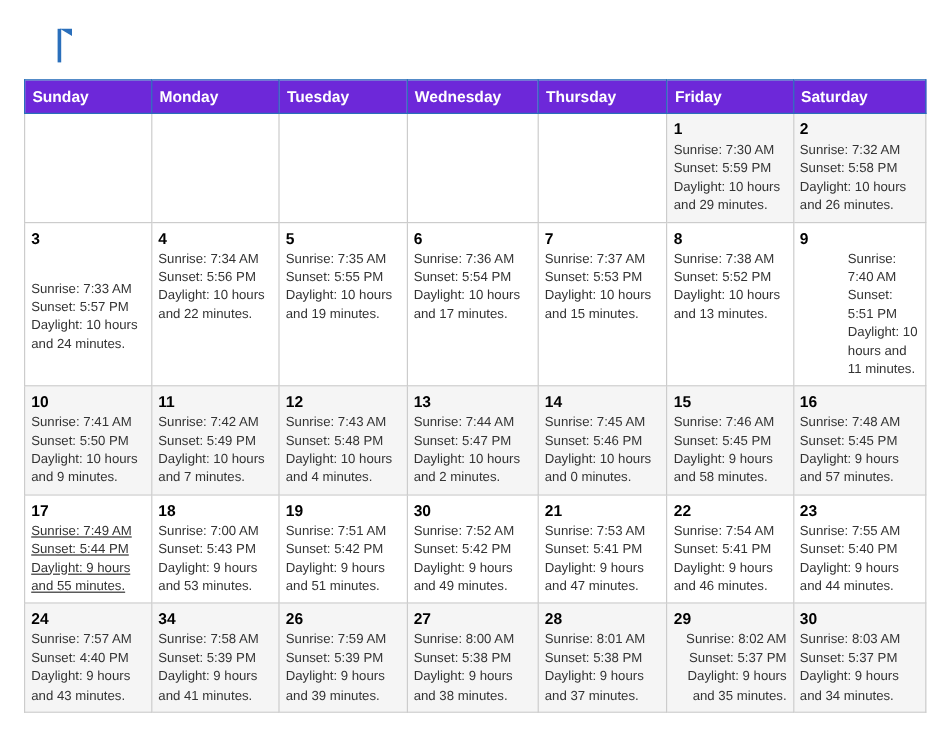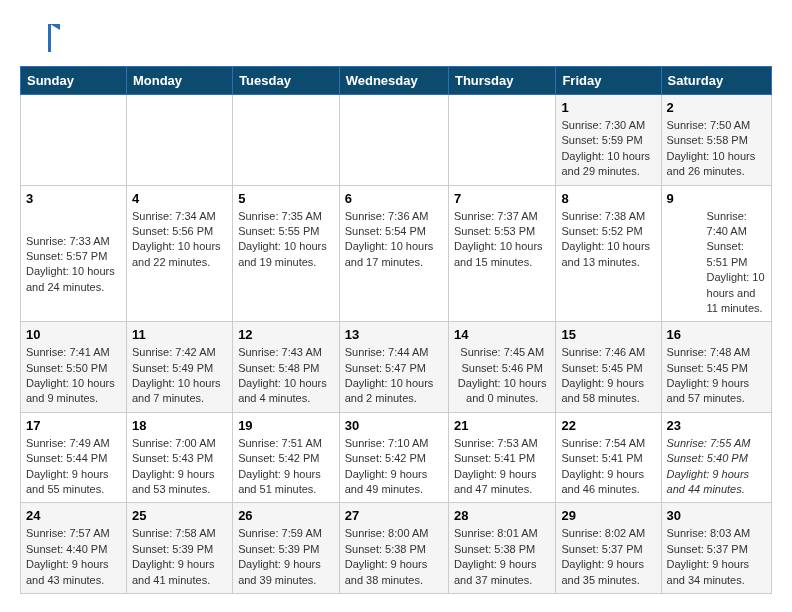--- a/index.html
+++ b/index.html
@@ -32,21 +32,21 @@
     .location {
       font-size: 15px;
       color: #555;
     }
     table {
       width: 100%;
       border-collapse: collapse;
       font-size: 11px;
     }
     thead tr th {
-      background-color: #0c4a6e;
+      background-color: #6d28d9;
       color: #fff;
       text-align: left;
       padding: 6px 6px;
       font-size: 13px;
       font-weight: bold;
       border: 1px solid #2a6fbb;
     }
     tbody tr td {
       vertical-align: top;
       padding: 5px 5px;
@@ -117,21 +117,21 @@
         <td class="empty-cell"></td>
         <td class="empty-cell"></td>
         <td>
           <span class="day-num">1</span>
           <div class="day-info" style="white-space: pre-line;">Sunrise: 7:30 AM
 Sunset: 5:59 PM
 Daylight: 10 hours and 29 minutes.</div>
         </td>
         <td>
           <span class="day-num">2</span>
-          <div class="day-info" style="white-space: pre-line;">Sunrise: 7:50 AM
+          <div class="day-info" style="white-space: pre-line;">Sunrise: 7:32 AM
 Sunset: 5:58 PM
 Daylight: 10 hours and 26 minutes.</div>
         </td>
       </tr>
       <tr>
         <td>
           <span class="day-num">3</span>
           <div class="day-info" style="white-space: pre-line; margin-top: 28px;">Sunrise: 7:33 AM
 Sunset: 5:57 PM
 Daylight: 10 hours and 24 minutes.</div>
@@ -193,90 +193,90 @@
 Daylight: 10 hours and 4 minutes.</div>
         </td>
         <td>
           <span class="day-num">13</span>
           <div class="day-info" style="white-space: pre-line;">Sunrise: 7:44 AM
 Sunset: 5:47 PM
 Daylight: 10 hours and 2 minutes.</div>
         </td>
         <td>
           <span class="day-num">14</span>
-          <div class="day-info" style="white-space: pre-line; text-align: center;">Sunrise: 7:45 AM
+          <div class="day-info" style="white-space: pre-line;">Sunrise: 7:45 AM
 Sunset: 5:46 PM
 Daylight: 10 hours and 0 minutes.</div>
         </td>
         <td>
           <span class="day-num">15</span>
           <div class="day-info" style="white-space: pre-line;">Sunrise: 7:46 AM
 Sunset: 5:45 PM
 Daylight: 9 hours and 58 minutes.</div>
         </td>
         <td>
           <span class="day-num">16</span>
           <div class="day-info" style="white-space: pre-line;">Sunrise: 7:48 AM
 Sunset: 5:45 PM
 Daylight: 9 hours and 57 minutes.</div>
         </td>
       </tr>
       <tr>
         <td>
           <span class="day-num">17</span>
-          <div class="day-info" style="white-space: pre-line;">Sunrise: 7:49 AM
+          <div class="day-info" style="white-space: pre-line; text-decoration: underline;">Sunrise: 7:49 AM
 Sunset: 5:44 PM
 Daylight: 9 hours and 55 minutes.</div>
         </td>
         <td>
           <span class="day-num">18</span>
           <div class="day-info" style="white-space: pre-line;">Sunrise: 7:00 AM
 Sunset: 5:43 PM
 Daylight: 9 hours and 53 minutes.</div>
         </td>
         <td>
           <span class="day-num">19</span>
           <div class="day-info" style="white-space: pre-line;">Sunrise: 7:51 AM
 Sunset: 5:42 PM
 Daylight: 9 hours and 51 minutes.</div>
         </td>
         <td>
           <span class="day-num">30</span>
-          <div class="day-info" style="white-space: pre-line;">Sunrise: 7:10 AM
+          <div class="day-info" style="white-space: pre-line;">Sunrise: 7:52 AM
 Sunset: 5:42 PM
 Daylight: 9 hours and 49 minutes.</div>
         </td>
         <td>
           <span class="day-num">21</span>
           <div class="day-info" style="white-space: pre-line;">Sunrise: 7:53 AM
 Sunset: 5:41 PM
 Daylight: 9 hours and 47 minutes.</div>
         </td>
         <td>
           <span class="day-num">22</span>
           <div class="day-info" style="white-space: pre-line;">Sunrise: 7:54 AM
 Sunset: 5:41 PM
 Daylight: 9 hours and 46 minutes.</div>
         </td>
         <td>
           <span class="day-num">23</span>
-          <div class="day-info" style="white-space: pre-line; font-style: italic;">Sunrise: 7:55 AM
+          <div class="day-info" style="white-space: pre-line;">Sunrise: 7:55 AM
 Sunset: 5:40 PM
 Daylight: 9 hours and 44 minutes.</div>
         </td>
       </tr>
       <tr>
         <td>
           <span class="day-num">24</span>
           <div class="day-info" style="white-space: pre-line;">Sunrise: 7:57 AM
 Sunset: 4:40 PM
 Daylight: 9 hours and 43 minutes.</div>
         </td>
         <td>
-          <span class="day-num">25</span>
+          <span class="day-num">34</span>
           <div class="day-info" style="white-space: pre-line;">Sunrise: 7:58 AM
 Sunset: 5:39 PM
 Daylight: 9 hours and 41 minutes.</div>
         </td>
         <td>
           <span class="day-num">26</span>
           <div class="day-info" style="white-space: pre-line;">Sunrise: 7:59 AM
 Sunset: 5:39 PM
 Daylight: 9 hours and 39 minutes.</div>
         </td>
@@ -287,21 +287,21 @@
 Daylight: 9 hours and 38 minutes.</div>
         </td>
         <td>
           <span class="day-num">28</span>
           <div class="day-info" style="white-space: pre-line;">Sunrise: 8:01 AM
 Sunset: 5:38 PM
 Daylight: 9 hours and 37 minutes.</div>
         </td>
         <td>
           <span class="day-num">29</span>
-          <div class="day-info" style="white-space: pre-line;">Sunrise: 8:02 AM
+          <div class="day-info" style="white-space: pre-line; text-align: right;">Sunrise: 8:02 AM
 Sunset: 5:37 PM
 Daylight: 9 hours and 35 minutes.</div>
         </td>
         <td>
           <span class="day-num">30</span>
           <div class="day-info" style="white-space: pre-line;">Sunrise: 8:03 AM
 Sunset: 5:37 PM
 Daylight: 9 hours and 34 minutes.</div>
         </td>
       </tr>

